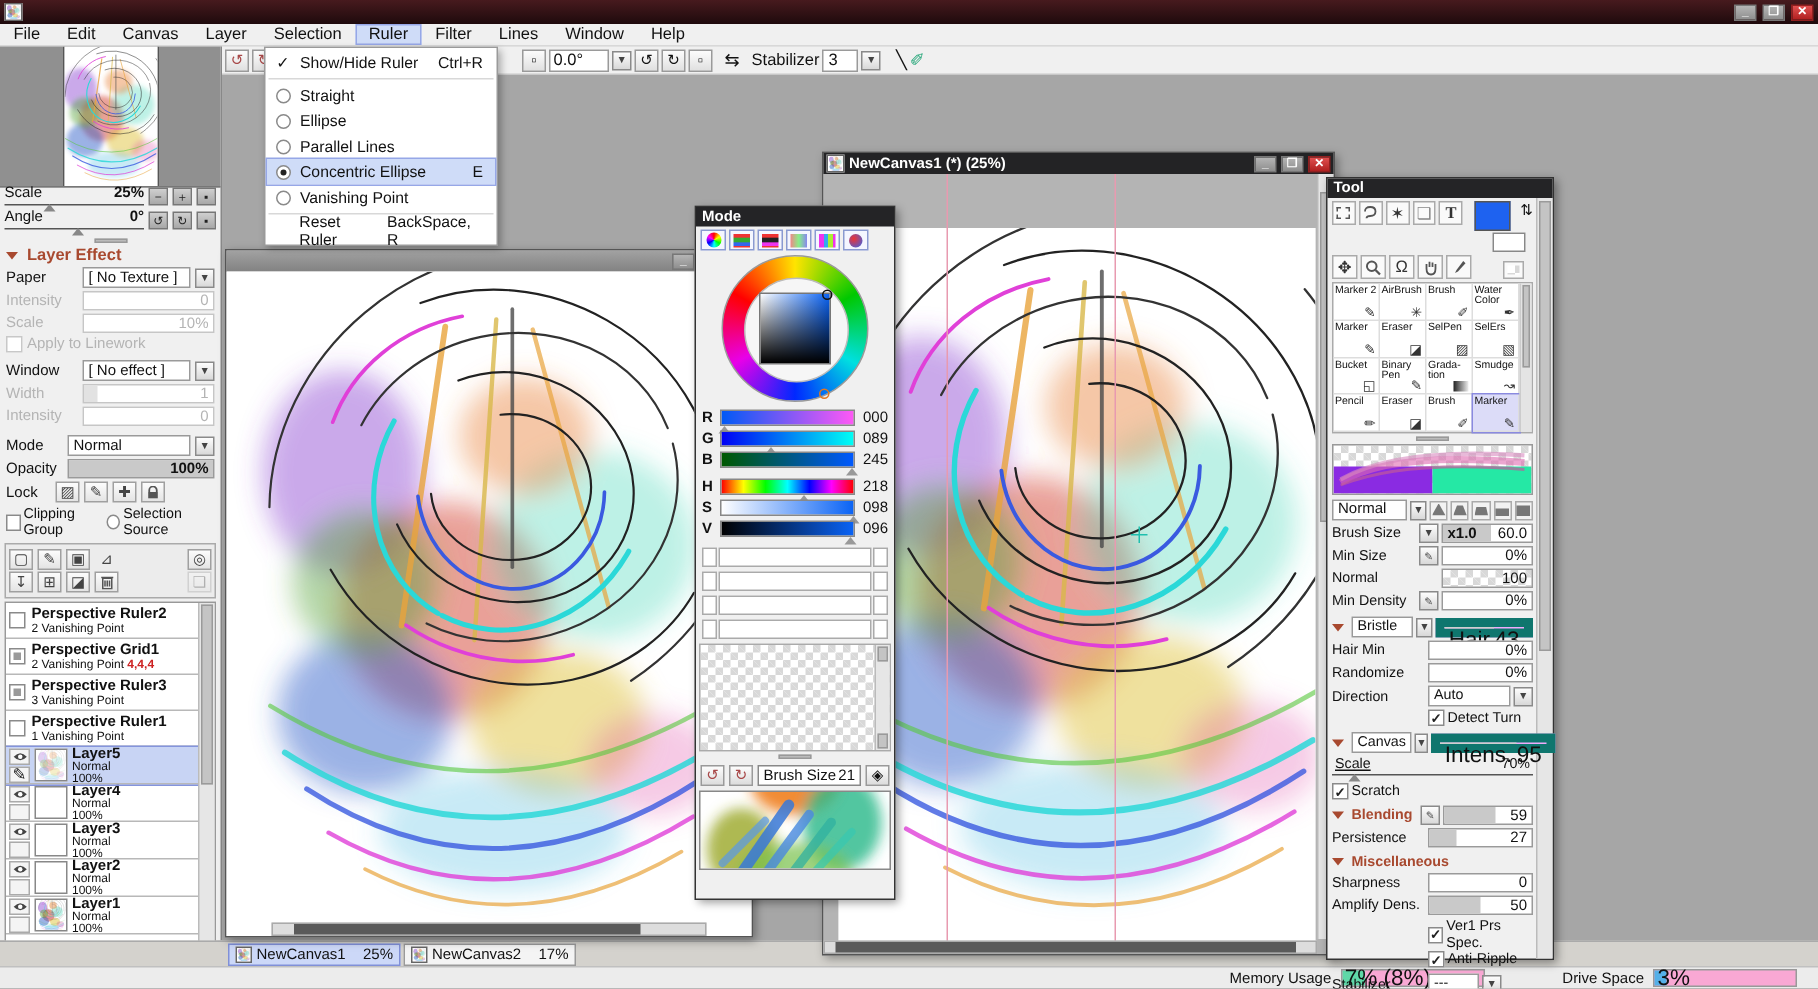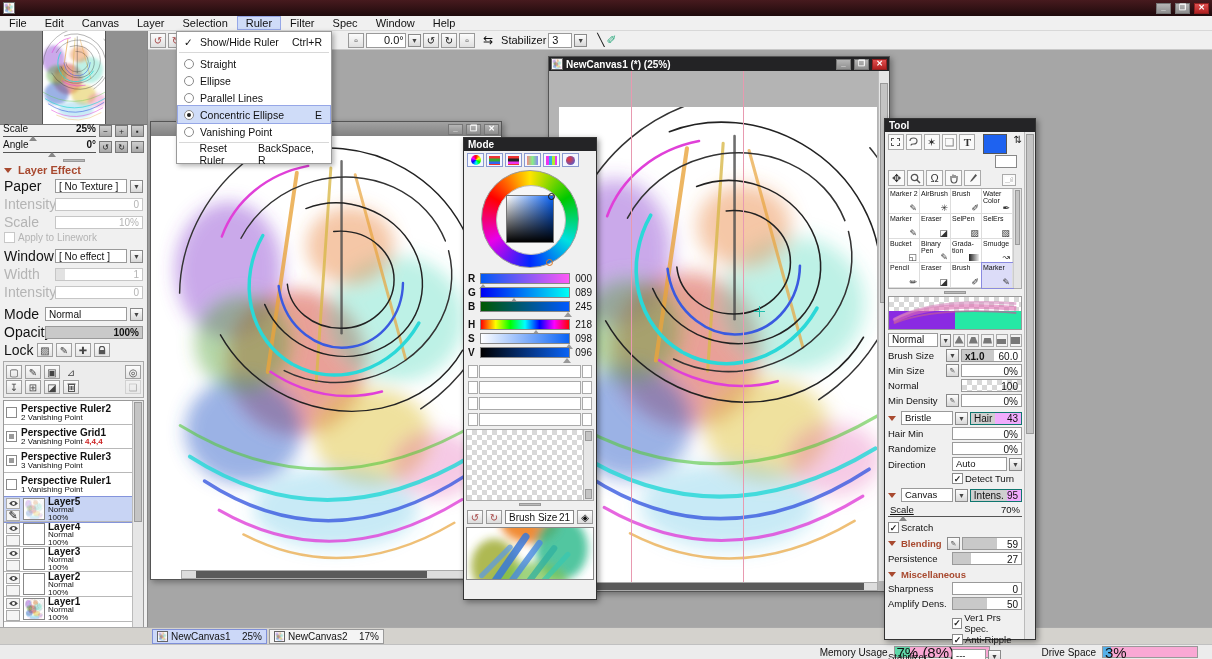--- a/index.html
+++ b/index.html
@@ -42,21 +42,21 @@
   .left-panel { position:absolute; left:0; top:31px; width:148px; height:596px; background:#f0f0f0; border-right:1px solid #888; padding:0; }
   .navigator { height:94px; background:#909090; position:relative; overflow:hidden; border-bottom:1px solid #777; }
   .navigator .page { position:absolute; left:42px; top:0; width:64px; height:94px; background:#fff; border-left:1px solid #555; border-right:1px solid #555; }
   .navrow { display:flex; align-items:flex-end; padding:1px 3px 4px 3px; gap:3px; height:16px; }
   .navrow .sl { flex:1; position:relative; }
   .navrow .lbl { font-size:10px; }
   .navrow .val { font-size:10px; font-weight:bold; }
   .navbtn { width:13px; height:12px; border:1px solid #777; background:linear-gradient(#cfcfcf,#a8a8a8); font-size:8px; color:#222; display:inline-flex; align-items:center; justify-content:center; }
   .handle { width:22px; height:3px; background:#bbb; border:1px solid #999; margin:2px auto; }
   .lrow { display:flex; align-items:center; gap:3px; padding:0 4px; margin-bottom:2px; }
-  .lrow .lab { width:48px; font-size:14px; flex-shrink:0; }
+  .lrow .lab { width:48px; font-size:10px; flex-shrink:0; }
   .lrow .grow { flex:1; }
   .ltool { border:1px solid #aaa; background:#ececec; margin:3px 3px 2px 3px; padding:2px; }
   .ltool .irow { display:flex; gap:3px; align-items:center; margin:1px 0; }
   .ib { width:16px; height:14px; border:1px solid #a0a0a0; background:linear-gradient(#fcfcfc,#e4e4e4); display:inline-flex; align-items:center; justify-content:center; font-size:10px; color:#444; }
   .layerlist { background:#fff; border:1px solid #999; margin:0 3px; height:232px; position:relative; overflow:hidden; }
   .llrows { position:absolute; left:0; top:0; right:11px; }
   .lrowitem { border-bottom:1px solid #b8b8b8; padding:1px 2px; }
   .rulrow { height:24px; display:flex; gap:4px; align-items:center; }
   .rulrow .nm { font-size:10px; font-weight:bold; line-height:10px; }
   .rulrow .sub { font-size:8px; line-height:8px; }
@@ -65,21 +65,21 @@
   .pairow.sel { background:#c8d4f4; outline:1px solid #8494dc; }
   .eyecol { display:flex; flex-direction:column; gap:1px; }
   .eyebox { width:14px; height:11px; border:1px solid #aaa; background:#f4f4f4; display:flex; align-items:center; justify-content:center; }
   .thumb { width:22px; height:22px; border:1px solid #888; background:#fff; overflow:hidden; }
   .pairow .nm { font-size:10px; line-height:9px; font-weight:bold; }
   .pairow .md { font-size:8px; line-height:8px; }
   .sb-v { position:absolute; right:0; top:0; bottom:0; width:11px; background:#e6e6e6; border-left:1px solid #bbb; }
   .sb-th { position:absolute; left:1px; right:1px; background:#c4c4c4; border:1px solid #9a9a9a; }
 
   
-  .win { position:absolute; border:1px solid #555; background:#c8c8c8; box-shadow:2px 2px 6px rgba(0,0,0,.35); }
+  .win { position:absolute; border:1px solid #555; background:#c8c8c8; box-shadow:2px 2px 6px rgba(0,0,0,.35);margin-top:45px; }
   .win .wtitle { height:14px; display:flex; align-items:center; gap:3px; padding:0 2px; font-size:10px; font-weight:bold; }
   .wtitle.act { background:#232325; color:#fff; }
   .wtitle.inact { background:linear-gradient(#a2a2a2,#828282); color:#eee; }
   .wbody { position:absolute; left:0; top:14px; right:0; bottom:0; overflow:hidden; }
   .mini { width:12px; height:12px; border:1px solid #666; background:#fff; flex-shrink:0; overflow:hidden; }
   .guide-v { position:absolute; top:0; bottom:0; width:1px; background:#e89ab0; }
   .cross { position:absolute; width:11px; height:11px; }
   .cross::before,.cross::after { content:""; position:absolute; background:#1fbfae; }
   .cross::before { left:5px; top:0; width:1px; height:11px; }
   .cross::after { top:5px; left:0; height:1px; width:11px; }
@@ -134,21 +134,21 @@
   .tg { position:absolute; left:0; top:0; right:8px; bottom:0; display:grid; grid-template-columns:repeat(4,1fr); grid-template-rows:repeat(4,1fr); }
   .tcell { border-right:1px solid #ddd; border-bottom:1px solid #ddd; position:relative; padding:1px; font-size:7px; line-height:7px; }
   .tcell .gl { position:absolute; right:2px; bottom:1px; font-size:9px; color:#333; }
   .tcell.sel { background:#dcdcf8; outline:1px solid #8a8ae0; }
   .tgsb { position:absolute; right:0; top:0; bottom:0; width:8px; background:#e4e4e4; border-left:1px solid #ccc; }
   .preview { height:34px; border:1px solid #999; position:relative; overflow:hidden; margin-bottom:3px; }
   .trow { display:flex; align-items:center; gap:2px; margin-bottom:2px; }
   .trow .tl { font-size:9.5px; flex-shrink:0; }
   .shapebtn { width:15px; height:13px; border:1px solid #aaa; background:#f2f2f2; display:inline-flex; align-items:flex-end; justify-content:center; padding-bottom:2px; }
   .shp { background:#777; width:9px; }
-  .chipfld { display:flex; border:1px solid #0f766e; height:13px; flex:1; background:#f0abfc; font-size:10px; }
+  .chipfld { display:flex; border:6px solid #0f766e; height:13px; flex:1; background:#f0abfc; font-size:15px; }
   .chipfld .chip { background:#cfcfcf; padding:0 3px; }
   .chipfld .cv { flex:1; text-align:right; padding-right:3px; }
   .tsmall { font-size:9.5px; }
 
   
   .tabbar { position:absolute; left:0; top:627px; width:1212px; height:17px; background:#d4d2cd; border-top:1px solid #aaa; display:flex; align-items:center; padding-left:152px; gap:2px; }
   .tab { height:15px; display:flex; align-items:center; gap:3px; padding:0 4px; border:1px solid #9a9a9a; background:#f4f4f4; width:115px; font-size:10px; }
   .tab.on { background:#ccd8f8; border-color:#8090d8; }
   .tab .tz { margin-left:auto; }
   .statusbar { position:absolute; left:0; top:644px; width:1212px; height:15px; background:#ececec; border-top:1px solid #c0c0c0; display:flex; align-items:center; justify-content:flex-end; gap:6px; padding-right:14px; font-size:10px; }
@@ -235,35 +235,35 @@
 </div>
 
 <div class="menubar">
   <span class="mitem">File</span>
   <span class="mitem">Edit</span>
   <span class="mitem">Canvas</span>
   <span class="mitem">Layer</span>
   <span class="mitem">Selection</span>
   <span class="mitem active">Ruler</span>
   <span class="mitem">Filter</span>
-  <span class="mitem">Spec</span>
+  <span class="mitem">Lines</span>
   <span class="mitem">Window</span>
   <span class="mitem">Help</span>
 </div>
 
 <div class="toolbar">
   <span class="tbtn">
       <span class="red">↺</span>
     </span>
   <span class="tbtn">
       <span class="red">↻</span>
     </span>
   <span style="width:160px"></span>
   <span class="tbtn">▫</span>
-  <span class="fld" style="width:40px;height:15px;display:inline-flex;align-items:center;padding:0 17px;">
+  <span class="fld" style="width:40px;height:15px;display:inline-flex;align-items:center;padding:0 2px;">
       <span>0.0°</span>
     </span>
   <span class="dd">▼</span>
   <span class="tbtn">↺</span>
   <span class="tbtn">↻</span>
   <span class="tbtn">▫</span>
   <span style="width:4px"></span>
   <span style="font-size:12px;">⇆</span>
   <span style="width:4px"></span>
   <span>Stabilizer</span>
@@ -367,20 +367,26 @@
     <span class="ib">▨</span>
     <span class="ib">✎</span>
     <span class="ib">✚</span>
     <span class="ib">
       <svg width="8" height="9" viewBox="0 0 8 9">
           <path d="M1.5,4 V2.8 a2.5,2.5 0 0 1 5,0 V4" fill="none" stroke="#555" stroke-width="1.2"></path>
           <rect x="0.8" y="4" width="6.4" height="4.2" fill="#555"></rect>
         </svg>
     </span>
   </div>
+  <div class="lrow" style="gap:2px">
+    <span class="cb"></span>
+    <span style="font-size:9.5px">Clipping Group</span>
+    <span class="rb"></span>
+    <span style="font-size:9.5px">Selection Source</span>
+  </div>
 
   <div class="ltool">
     <div class="irow">
       <span class="ib">▢</span>
       <span class="ib">✎</span>
       <span class="ib">▣</span>
       <span class="ib" style="border:none;background:none">⊿</span>
       <span style="flex:1"></span>
       <span class="ib">◎</span>
     </div>

